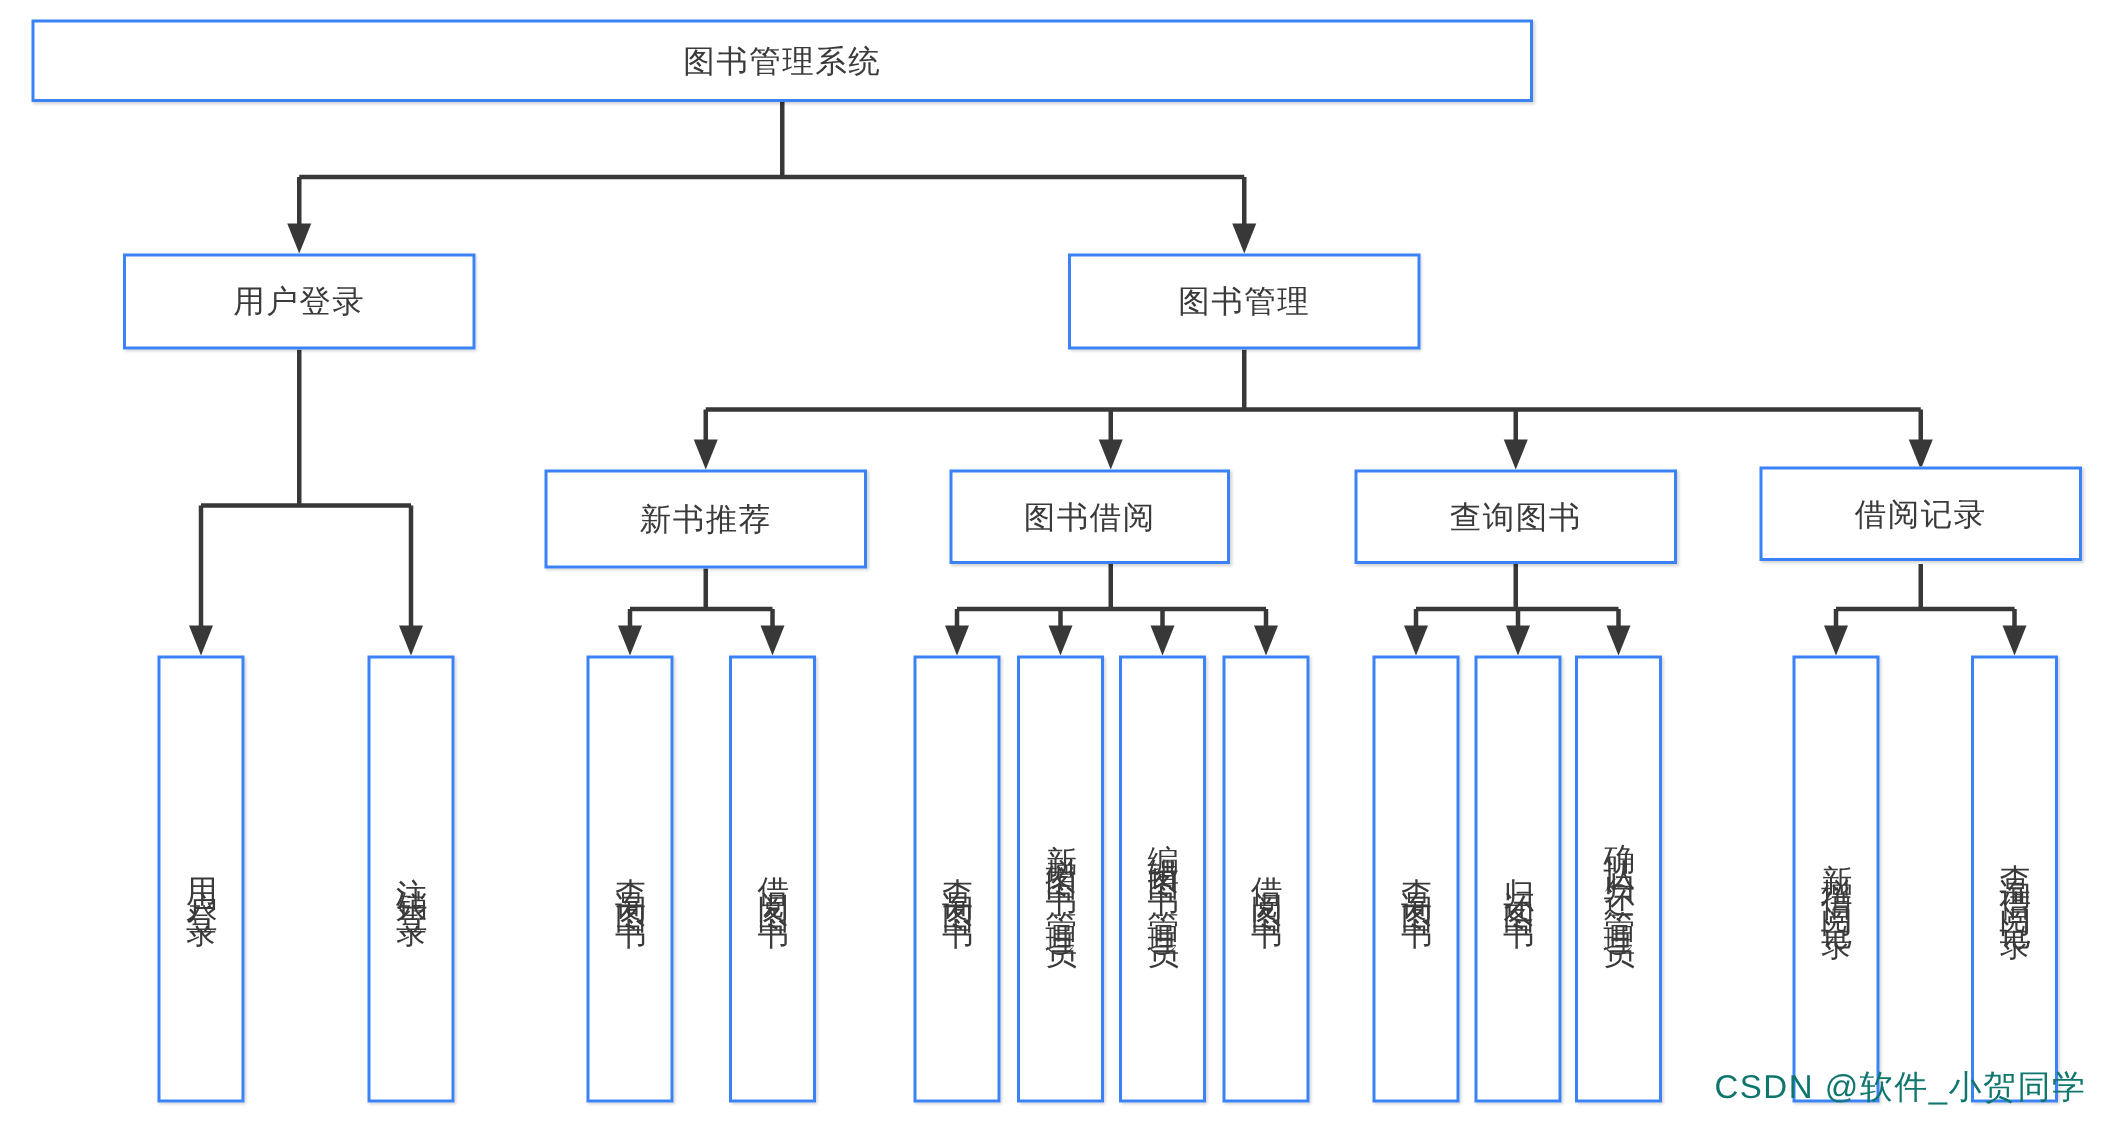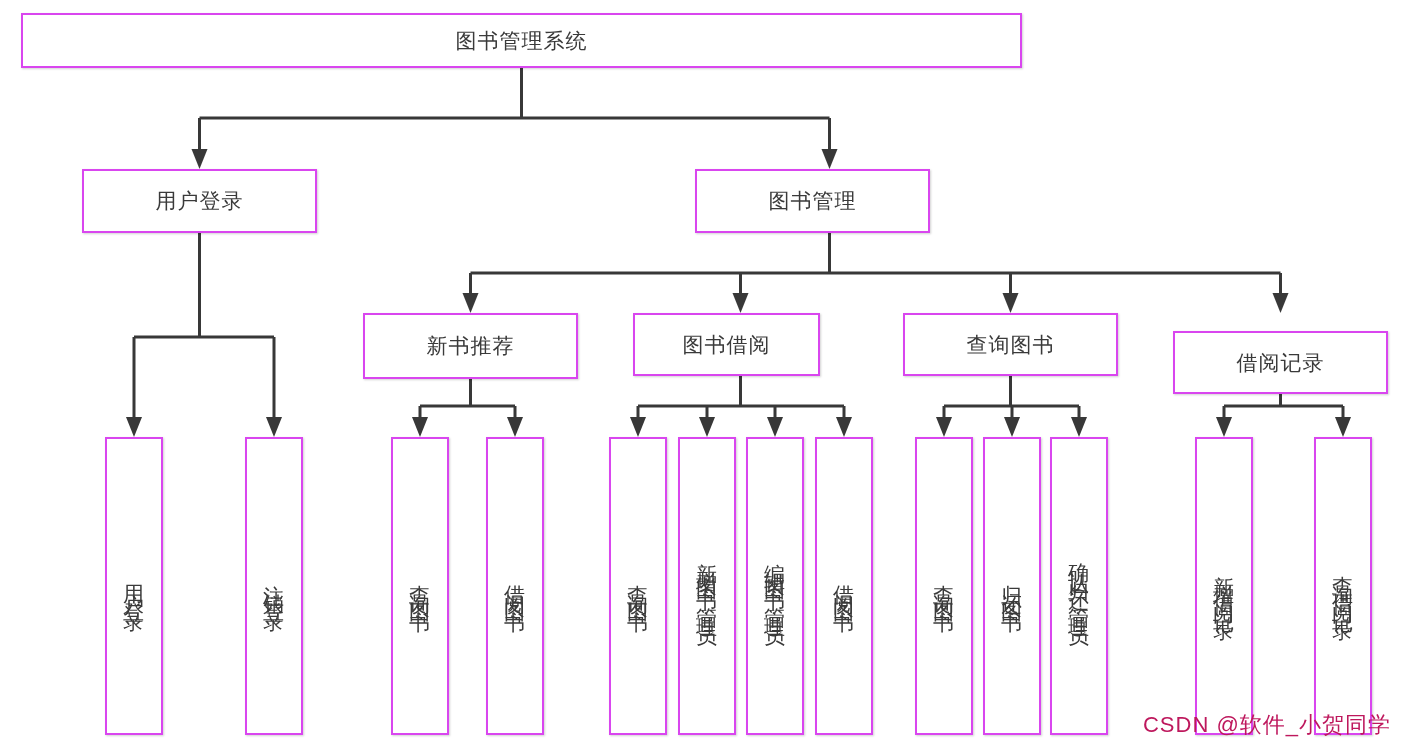--- a/index.html
+++ b/index.html
@@ -29,21 +29,21 @@
     fill: none;
   }
   .connectors polygon {
     fill: #383838;
     stroke: none;
   }
   .box {
     position: absolute;
     box-sizing: border-box;
     background: #ffffff;
-    border: 2px solid #d946ef;
+    border: 2px solid #3b82f6;
     color: #3a3a3a;
     display: flex;
     align-items: center;
     justify-content: center;
     z-index: 2;
     box-shadow: 1px 1px 2px rgba(0,0,0,0.18);
   }
   .h-box {
     font-size: 21px;
     letter-spacing: 1px;
@@ -54,21 +54,21 @@
     text-orientation: mixed;
     font-size: 21px;
     letter-spacing: 9px;
     line-height: 1;
   }
   .watermark {
     position: absolute;
     right: 14px;
     top: 710px;
     font-size: 22px;
-    color: #be185d;
+    color: #0f766e;
     letter-spacing: 1px;
     z-index: 3;
     white-space: nowrap;
   }
 </style>
 </head>
 <body>
 
 <div class="stage">
 
@@ -122,34 +122,34 @@
     </g>
   </svg>
 
   <div class="box h-box" style="left:21px; top:13px; width:1001px; height:55px;">
     <span>图书管理系统</span>
   </div>
 
   <div class="box h-box" style="left:82px; top:169px; width:235px; height:64px;">
     <span>用户登录</span>
   </div>
-  <div class="box h-box" style="left:695px; top:169px; width:235px; height:64px;">
+  <div class="box h-box" style="left:712px; top:169px; width:235px; height:64px;">
     <span>图书管理</span>
   </div>
 
   <div class="box h-box" style="left:363px; top:313px; width:215px; height:66px;">
     <span>新书推荐</span>
   </div>
   <div class="box h-box" style="left:633px; top:313px; width:187px; height:63px;">
     <span>图书借阅</span>
   </div>
   <div class="box h-box" style="left:903px; top:313px; width:215px; height:63px;">
     <span>查询图书</span>
   </div>
-  <div class="box h-box" style="left:1173px; top:331px; width:215px; height:63px;">
+  <div class="box h-box" style="left:1173px; top:311px; width:215px; height:63px;">
     <span>借阅记录</span>
   </div>
 
   <div class="box v-box" style="left:105px; top:437px; width:58px; height:298px;">
     <span>用户登录</span>
   </div>
   <div class="box v-box" style="left:245px; top:437px; width:58px; height:298px;">
     <span>注销登录</span>
   </div>
 

